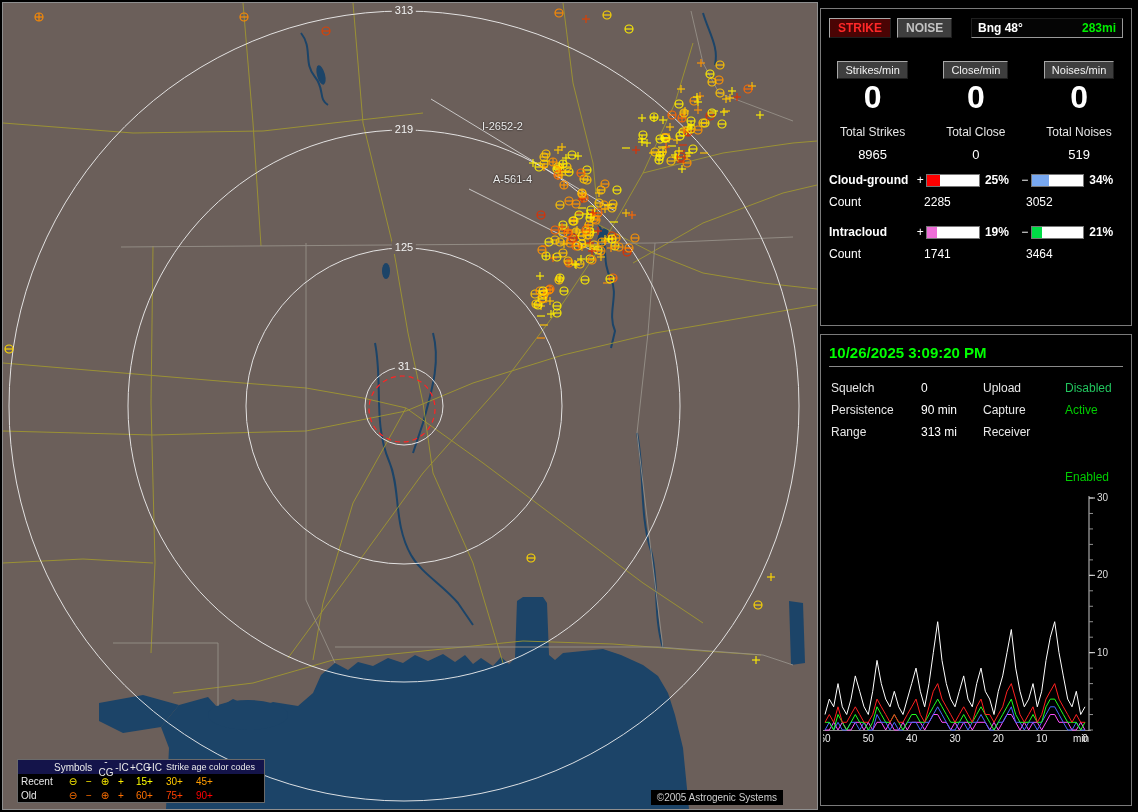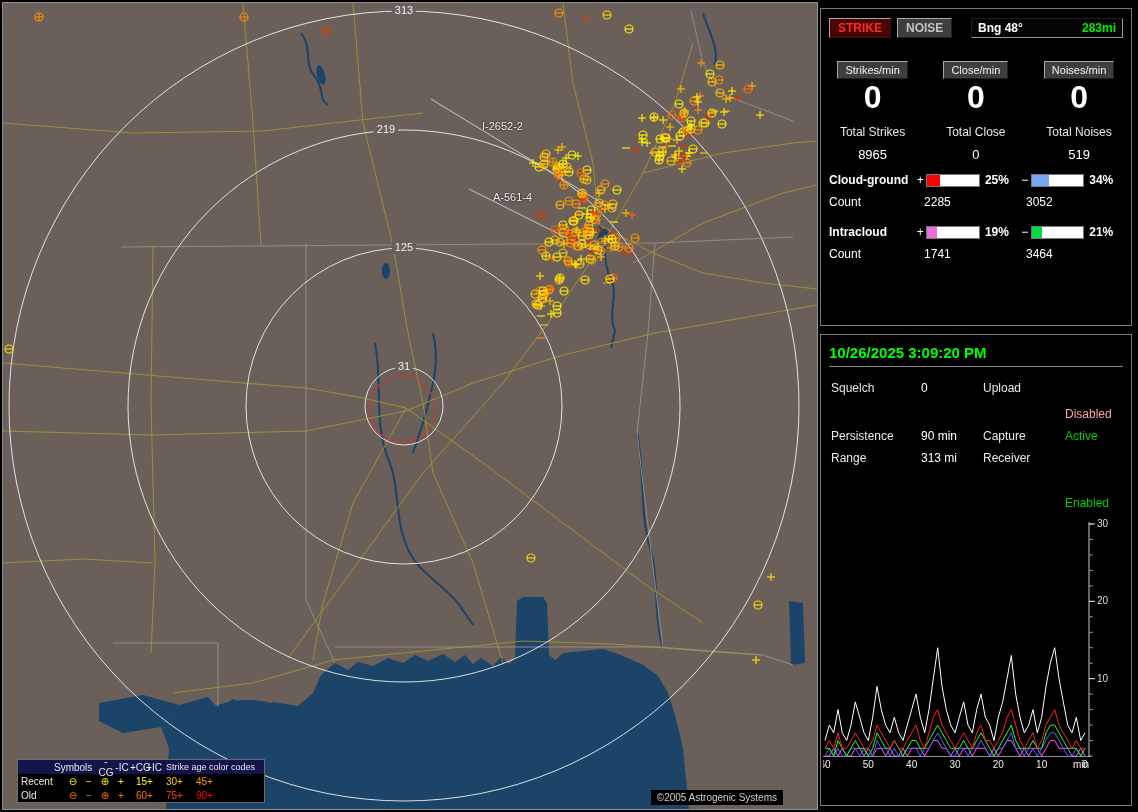--- a/index.html
+++ b/index.html
@@ -1172,26 +1172,26 @@
             <line x1="751" y1="602" x2="759" y2="602"></line>
           </g>
           <g stroke="#ffee00" fill="none" stroke-width="1.2" opacity="0.95">
             <line x1="749" y1="657" x2="757" y2="657"></line>
             <line x1="753" y1="653" x2="753" y2="661"></line>
           </g>
         </g>
     </svg>
 
     <div class="ring-label" style="top:1px; left:401px;">313</div>
-    <div class="ring-label" style="top:120px; left:383px;">219</div>
+    <div class="ring-label" style="top:120px; left:401px;">219</div>
     <div class="ring-label" style="top:238px; left:401px;">125</div>
     <div class="ring-label" style="top:357px; left:401px;">31</div>
 
     <div class="cell-label" style="left:479px; top:117px;">I-2652-2</div>
-    <div class="cell-label" style="left:490px; top:188px;">A-561-4</div>
+    <div class="cell-label" style="left:490px; top:170px;">A-561-4</div>
 
     <div class="legend">
       <div class="legend-row legend-head">
         <div class="lg-title">Symbols</div>
         <div class="lg-sym">-CG</div>
         <div class="lg-sym">-IC</div>
         <div class="lg-sym">+CG</div>
         <div class="lg-sym">+IC</div>
         <div class="lg-agehead">Strike age color codes</div>
       </div>
@@ -1293,21 +1293,21 @@
       </div>
     </div>
 
     <div class="panel panel2">
       <div class="datetime" style="color: rgb(0, 255, 0);">10/26/2025 3:09:20 PM</div>
 
       <div class="grid4">
         <div class="lbl">Squelch</div>
         <div class="val">0</div>
         <div class="lbl">Upload</div>
-        <div class="val" style="color: #fca5a5; margin-top: 26px;">Disabled</div>
+        <div class="val" style="color: #22c55e;">Disabled</div>
 
         <div class="lbl">Persistence</div>
         <div class="val">90 min</div>
         <div class="lbl">Capture</div>
         <div class="val" style="color: rgb(0, 204, 0);">Active</div>
 
         <div class="lbl">Range</div>
         <div class="val">313 mi</div>
         <div class="lbl">Receiver</div>
         <div class="val" style="color: rgb(0, 204, 0); margin-top: 45px;">Enabled</div>

